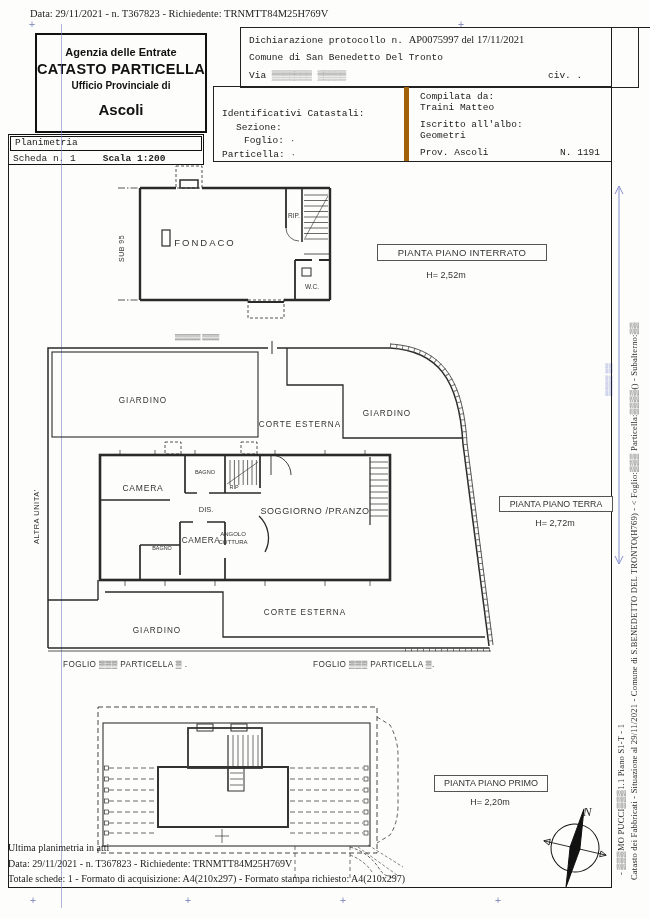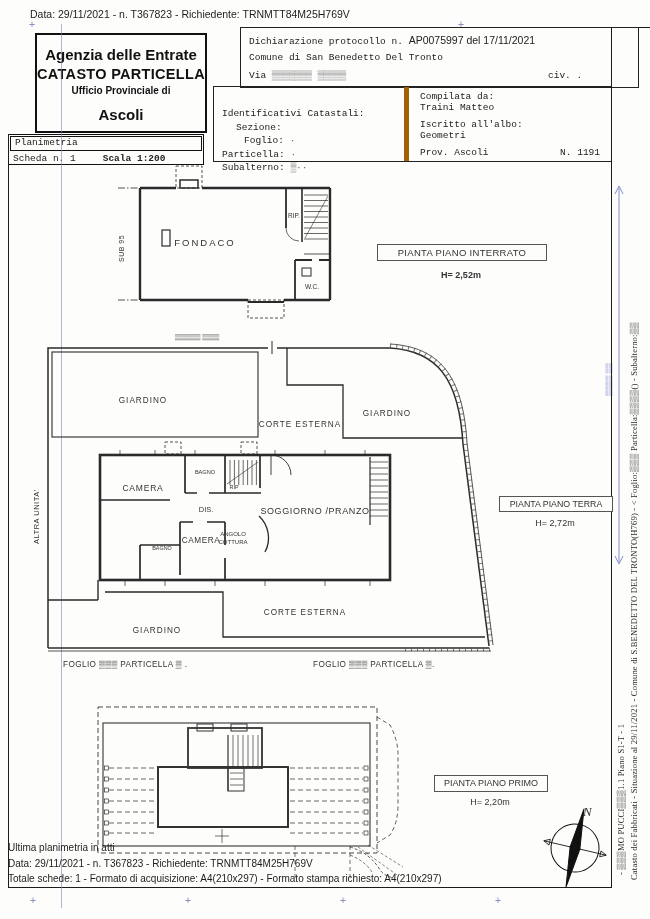--- a/index.html
+++ b/index.html
@@ -1,30 +1,30 @@
 <!DOCTYPE html>
 <html><head>
 <meta charset="utf-8">
 <style>
   html,body{margin:0;padding:0;background:#e9e9e9;}
   .page{position:relative;width:650px;height:919px;background:#fdfdfc;overflow:hidden;
         font-family:"Liberation Serif",serif;color:#1d1d1d;}
   .abs{position:absolute;}
-  .serif{font-family:Liberation Sans, sans-serif;}
+  .serif{font-family:Liberation Serif, serif;}
   .vline{position:absolute;background:#1c1c1c;}
   .hline{position:absolute;background:#1c1c1c;}
   .blue-line{position:absolute;background:#7b83c4;opacity:.6;}
   .tick{position:absolute;color:#8890c0;font-size:10px;font-family:"DejaVu Sans Mono",monospace;}
   .redact{filter:blur(.6px);opacity:.7;}
   .vert{position:absolute;writing-mode:vertical-rl;transform:rotate(180deg);
         font-family:"Liberation Serif",serif;font-size:8.5px;color:#2a2a2a;
         letter-spacing:.2px;white-space:nowrap;width:12px;overflow:hidden;}
   .agency-box{position:absolute;left:35px;top:33px;width:168px;height:96px;border:2px solid #111;
         text-align:center;font-family:"Liberation Sans",sans-serif;font-weight:bold;color:#111;}
-  .agency-box .l1{font-size:15px;margin-top:11px;}
+  .agency-box .l1{font-size:11px;margin-top:11px;}
   .agency-box .l2{font-size:14.5px;letter-spacing:.3px;margin-top:3px;}
   .agency-box .l3{font-size:10px;margin-top:3px;}
   .agency-box .l4{font-size:15px;margin-top:10px;}
   .decl-box{position:absolute;left:213px;top:27px;width:397px;height:59px;border:1.3px solid #222;
         font-family:"Liberation Mono",monospace;font-size:9.5px;color:#222;margin-left:27px;}
   .decl-box .row{position:absolute;left:8px;white-space:nowrap;}
   .cad-box{position:absolute;left:213px;top:86px;width:397px;height:74px;border:1.3px solid #222;
         font-family:"Liberation Mono",monospace;font-size:9.5px;color:#222;}
   .cad-left{position:absolute;left:0;top:0;width:195px;height:74px;border-right:5px solid #a16207;
         padding:20px 0 0 8px;box-sizing:border-box;line-height:13.6px;}
@@ -77,24 +77,20 @@
         <span>Sezione:</span>
       </div>
       <div style="padding-left:22px;">
         <span>Foglio:</span>
         <span class="redact">·</span>
       </div>
       <div>
         <span>Particella:</span>
         <span class="redact">·</span>
       </div>
-      <div>
-        <span>Subalterno:</span>
-        <span class="redact">▒··</span>
-      </div>
     </div>
     <div class="cad-right">
       <div style="line-height:10.5px;">
         <div>Compilata da:</div>
         <div>Traini Matteo</div>
       </div>
       <div style="line-height:10.5px;margin-top:7px;">
         <div>Iscritto all'albo:</div>
         <div>Geometri</div>
       </div>
@@ -153,21 +149,21 @@
       <rect x="54" y="68" width="8" height="16" stroke-width="1.2"></rect>
     </g>
     <text x="16" y="100" font-size="7" letter-spacing=".5" transform="rotate(-90 16 100)">SUB 95</text>
     <text x="97" y="84" font-size="9.5" letter-spacing="2" text-anchor="middle">FONDACO</text>
     <text x="186" y="56" font-size="6.5" text-anchor="middle">RIP.</text>
     <text x="204" y="127" font-size="6.5" text-anchor="middle">W.C.</text>
   </svg>
   <div class="ptitle" style="left:377px;top:244px;width:168px;height:15px;font-size:9.5px;line-height:15px;letter-spacing:.3px;">
     <span>PIANTA PIANO INTERRATO</span>
   </div>
-  <div class="pheight" style="left:377px;top:270px;width:168px;font-weight:bold;">H= 2,52m</div>
+  <div class="pheight" style="left:362px;top:270px;width:168px;">H= 2,52m</div>
 
   <svg class="abs" style="left:25px;top:330px;" width="480" height="330" viewBox="0 0 480 330">
     <g stroke="#2a2a2a" fill="none">
 
       <path d="M23,318 L23,18 H243 M252,18 H365" stroke-width="1.5"></path>
       <path d="M247,11 V24" stroke-width="1"></path>
       <path d="M365,18 C412,21 434,48 438,114" stroke-width="1.5"></path>
       <path d="M365,14 C414,17 438,45 442,113" stroke-width=".8"></path>
       <path d="M365,16 C413,19 436,46 440,113" stroke-width="5" stroke-dasharray="1,5" opacity=".8" stroke="#555"></path>
       <path d="M438,114 L464,316" stroke-width="1.5"></path>

